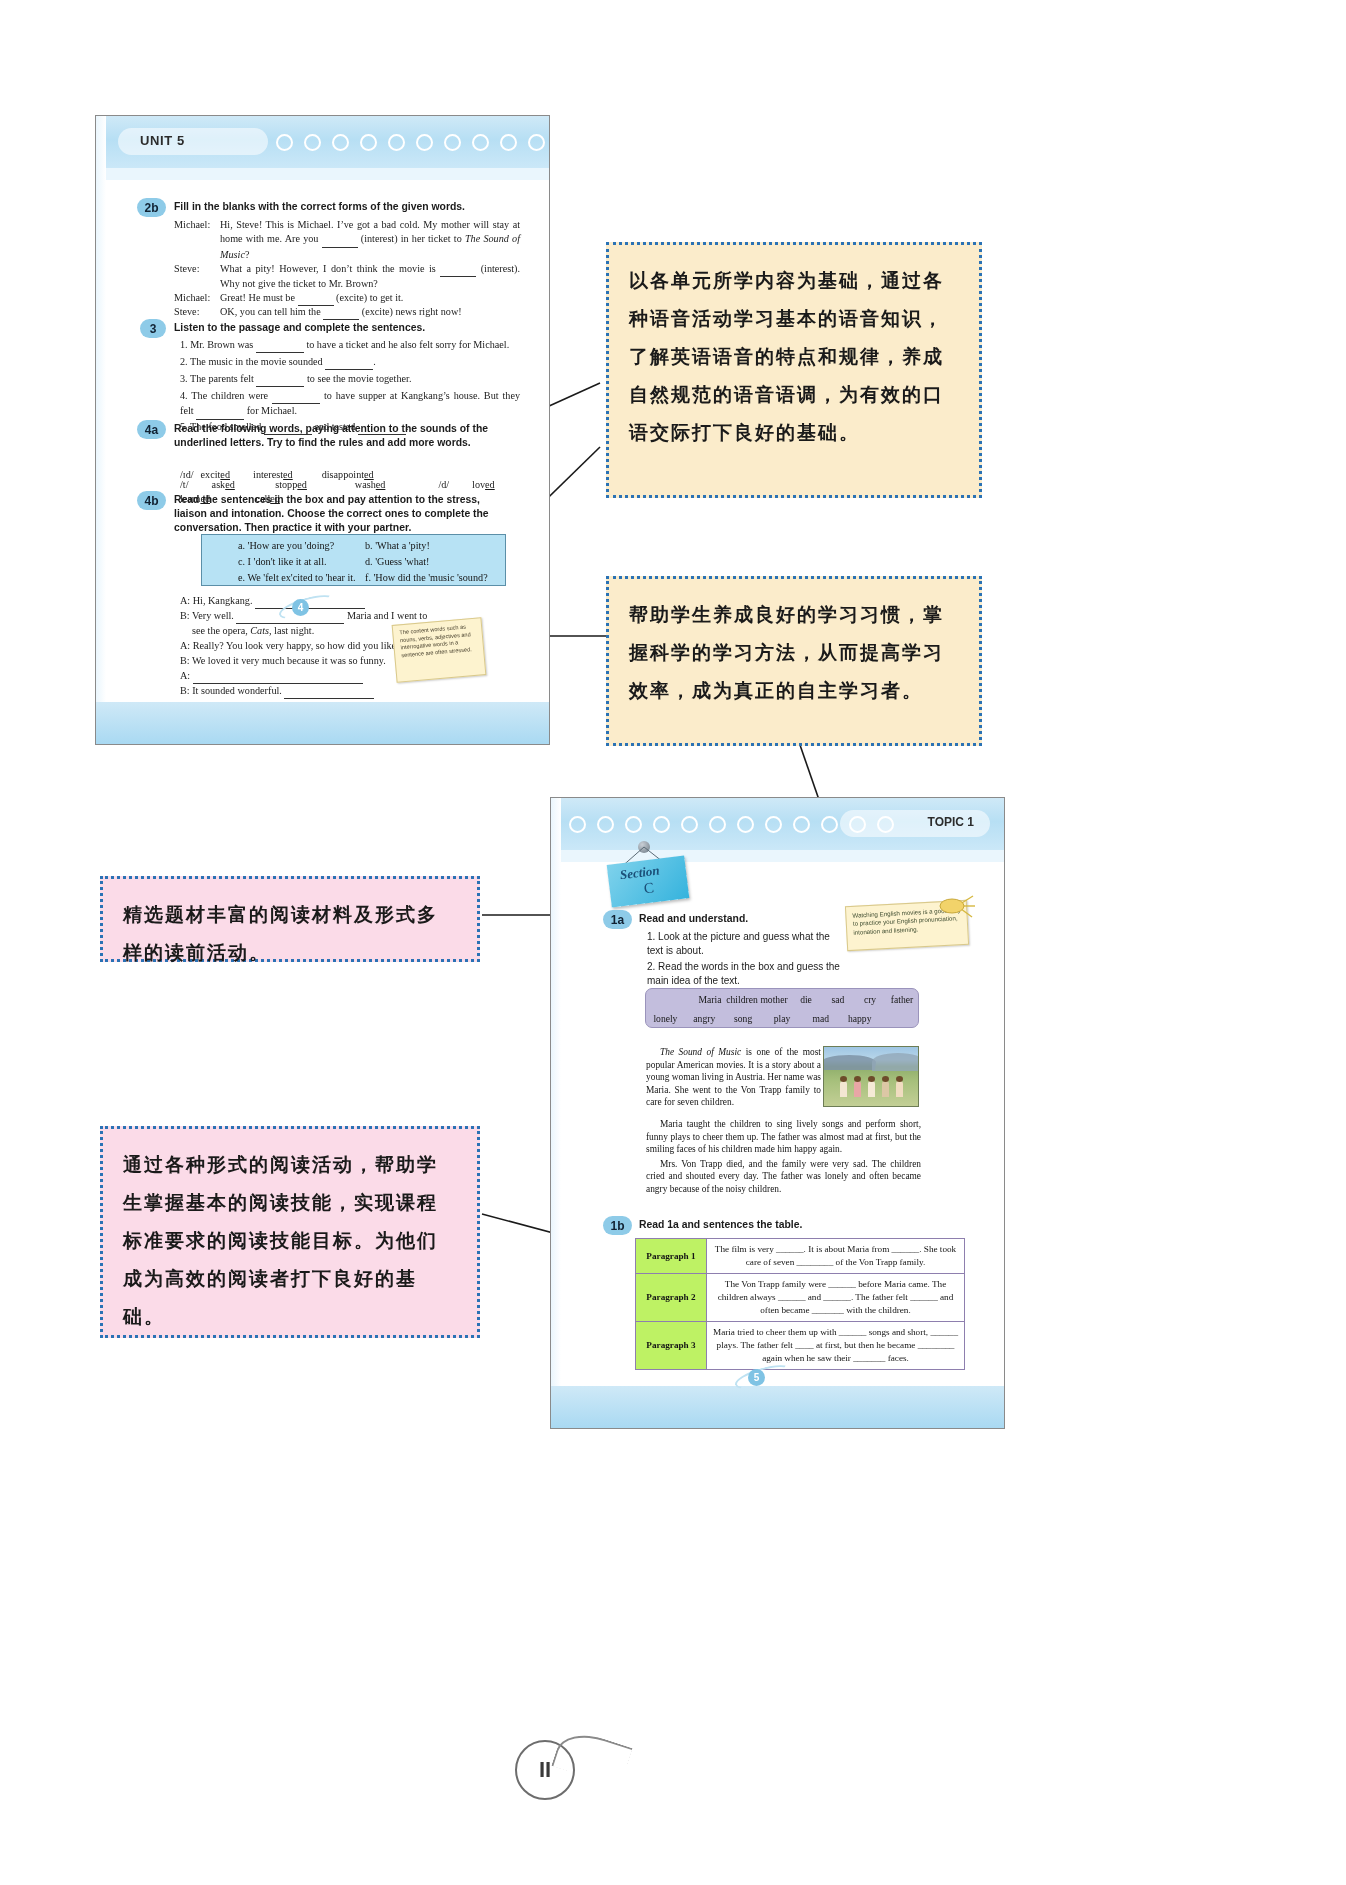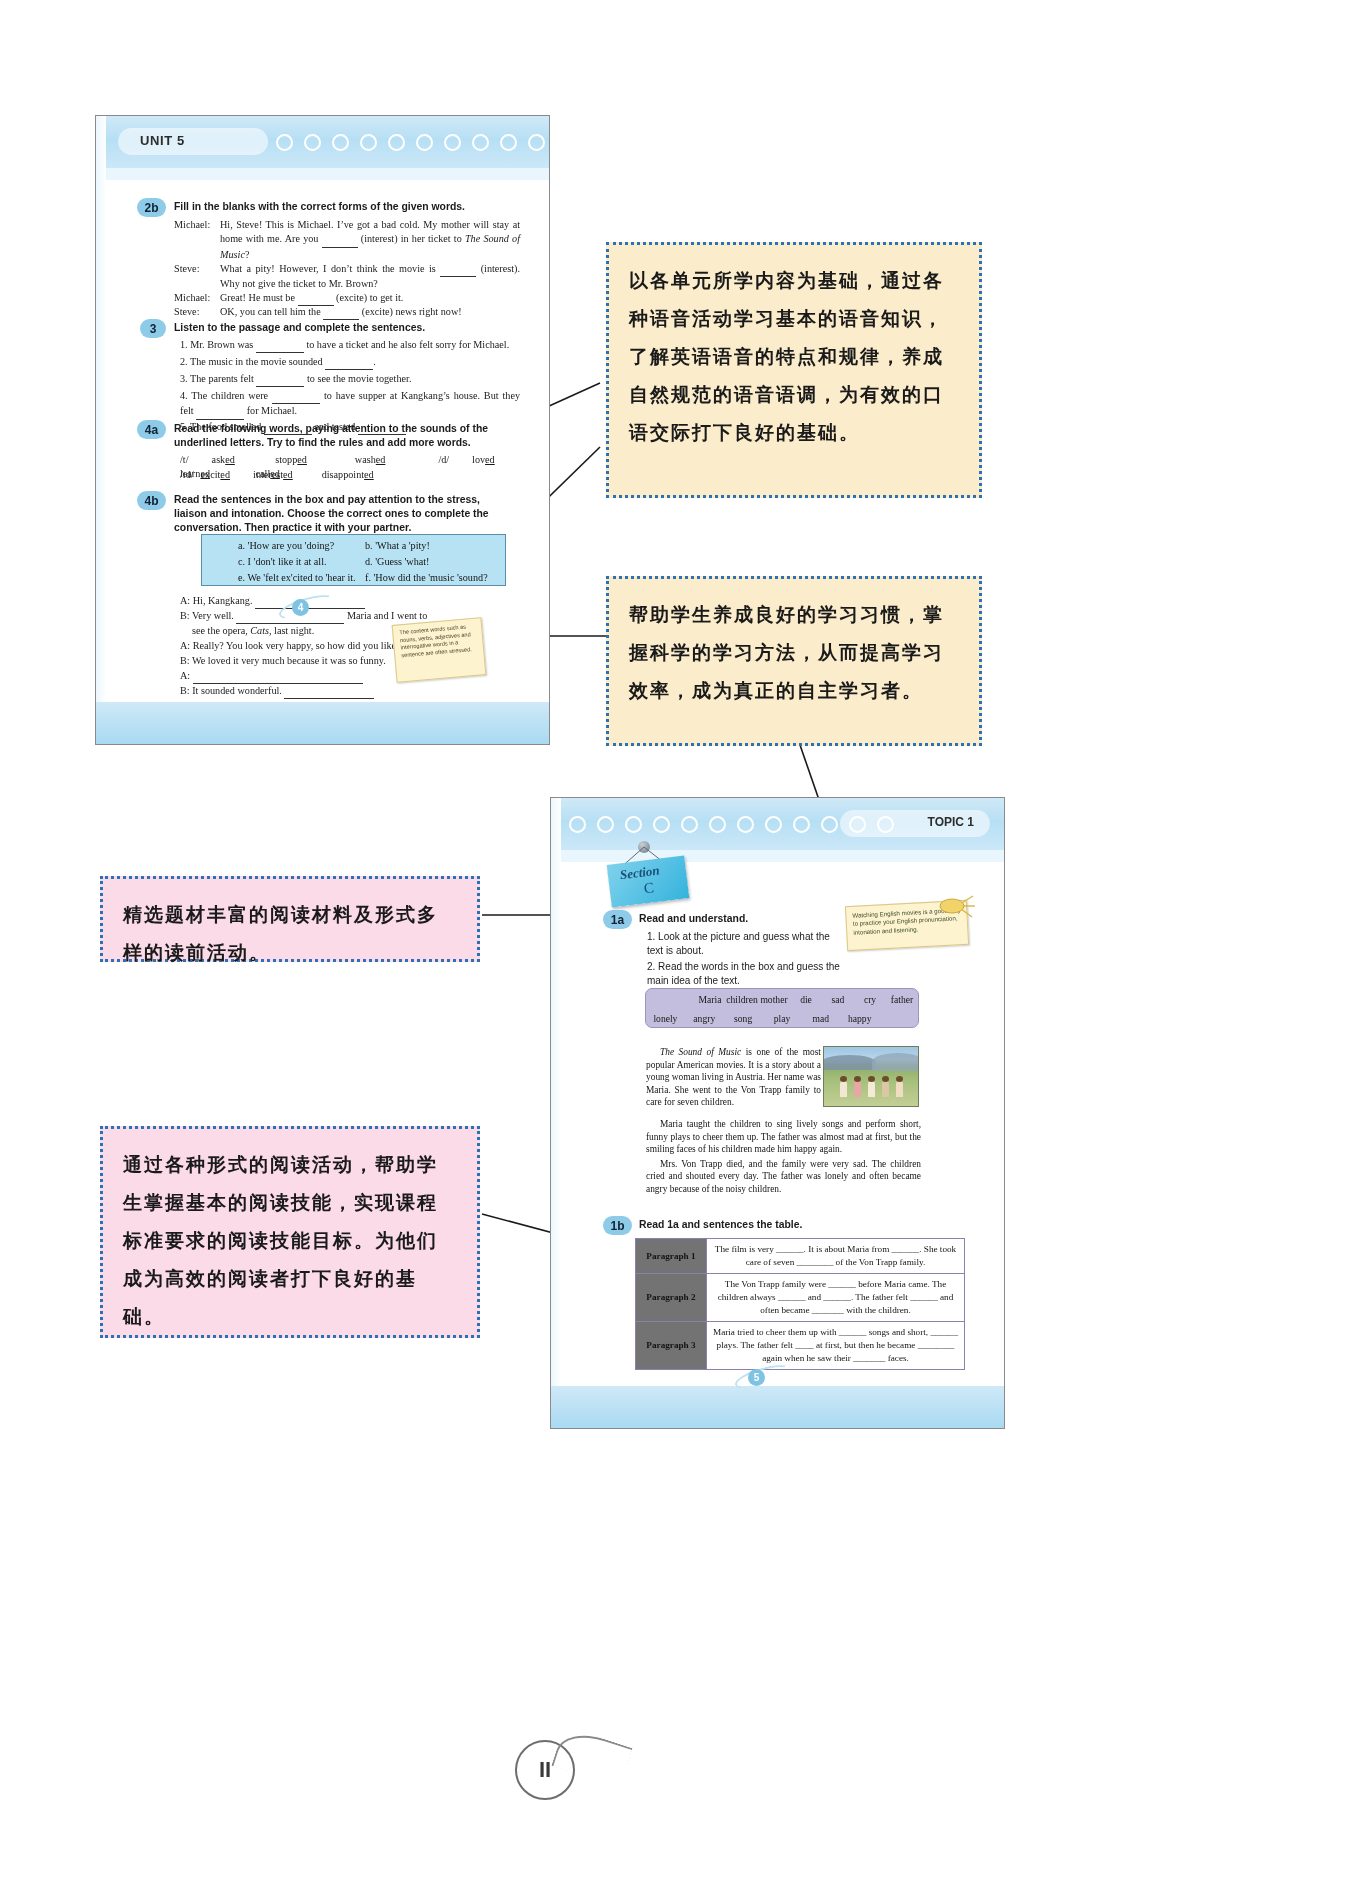--- a/index.html
+++ b/index.html
@@ -65,21 +65,21 @@
   .photo{position:absolute;border:1px solid #6d7d55;box-sizing:border-box;overflow:hidden;
          background:linear-gradient(to bottom,#9fc6e4 0%,#b9d7ea 22%,#8fae6b 33%,#a7c07c 58%,#c3cf96 100%);}
   .photo .mt{position:absolute;left:-4px;top:14%;width:60%;height:26%;background:#7e93a6;border-radius:50% 50% 0 0;transform:skewX(-8deg);opacity:.85;}
   .photo .mt2{position:absolute;right:-6px;top:10%;width:55%;height:30%;background:#92a7b8;border-radius:50% 50% 0 0;opacity:.8;}
   .photo .fig{position:absolute;bottom:16%;width:7px;height:16px;background:#f3e6d2;border-radius:3px 3px 0 0;}
   .photo .fig i{position:absolute;left:0;top:-5px;width:7px;height:6px;border-radius:50%;background:#6d4b2a;display:block;}
 
   
   .tbl{position:absolute;border-collapse:collapse;font-family:"Liberation Serif",serif;font-size:9.2px;color:#141414;}
   .tbl td{border:1px solid #8e7fae;padding:4px 5px;vertical-align:top;line-height:13px;text-align:center;}
-  .tbl td.lab{background:#737373;font-family:"Liberation Serif",serif;font-weight:bold;text-align:center;vertical-align:middle;width:60px;}
+  .tbl td.lab{background:#bef264;font-family:"Liberation Serif",serif;font-weight:bold;text-align:center;vertical-align:middle;width:60px;}
 
   
   .pgnum{position:absolute;font-family:"Liberation Sans",sans-serif;font-weight:bold;font-size:10px;color:#ffffff;
          background:#7fc3e4;border-radius:50%;width:17px;height:17px;display:flex;align-items:center;justify-content:center;}
   .pgswoosh{position:absolute;width:54px;height:14px;border-radius:50%;border:2px solid #bfe2f2;border-bottom-color:transparent;border-right-color:transparent;transform:rotate(-16deg);}
 
   
   .footmark{position:absolute;left:515px;top:1740px;width:56px;height:56px;border-radius:50%;border:2px solid #6d6d6d;
             display:flex;align-items:center;justify-content:center;font-family:"Liberation Sans",sans-serif;font-weight:bold;font-size:22px;color:#3a3a3a;}
   .footswoosh{position:absolute;left:556px;top:1736px;width:70px;height:40px;border-left:2px solid #8a8a8a;border-top:2px solid #8a8a8a;border-radius:60% 0 0 0;transform:rotate(18deg);}
@@ -155,21 +155,21 @@
   <div class="body" style="left:84px;top:273px;width:340px;">4. The children were <span class="bl" style="width:48px">&nbsp;</span> to have supper at Kangkang’s house. But they felt <span class="bl" style="width:48px">&nbsp;</span> for Michael.</div>
   <div class="body" style="left:84px;top:304px;width:340px;">5. The food smelled <span class="bl" style="width:48px">&nbsp;</span> and tasted <span class="bl" style="width:48px">&nbsp;</span>.</div>
 
   <div class="bub" style="left:41px;top:304px;">4a</div>
   <div class="heading" style="left:78px;top:306px;width:345px;">Read the following words, paying attention to the sounds of the underlined letters. Try to find the rules and add more words.</div>
 
   <div class="body" style="left:84px;top:337px;width:340px;">
     <span style="display:inline-block;width:18px;">/t/</span>
     <span style="display:inline-block;width:50px;">ask<span class="u">ed</span></span>
     <span style="display:inline-block;width:66px;">stopp<span class="u">ed</span></span>
-    <span style="display:inline-block;width:70px;">wash<span class="u">ed</span></span>
+    <span style="display:inline-block;width:70px;margin-top:25px;">wash<span class="u">ed</span></span>
     <span style="display:inline-block;width:20px;">/d/</span>
     <span style="display:inline-block;width:48px;">lov<span class="u">ed</span></span>
     <span style="display:inline-block;width:56px;">learn<span class="u">ed</span></span>
     <span style="display:inline-block;margin-left:17px;">call<span class="u">ed</span></span>
   </div>
   <div class="body" style="left:84px;top:352px;width:340px;">
     <span style="display:inline-block;width:18px;">/ɪd/</span>
     <span style="display:inline-block;width:50px;">excit<span class="u">ed</span></span>
     <span style="display:inline-block;width:66px;">interest<span class="u">ed</span></span>
     <span style="display:inline-block;width:70px;">disappoint<span class="u">ed</span></span>

